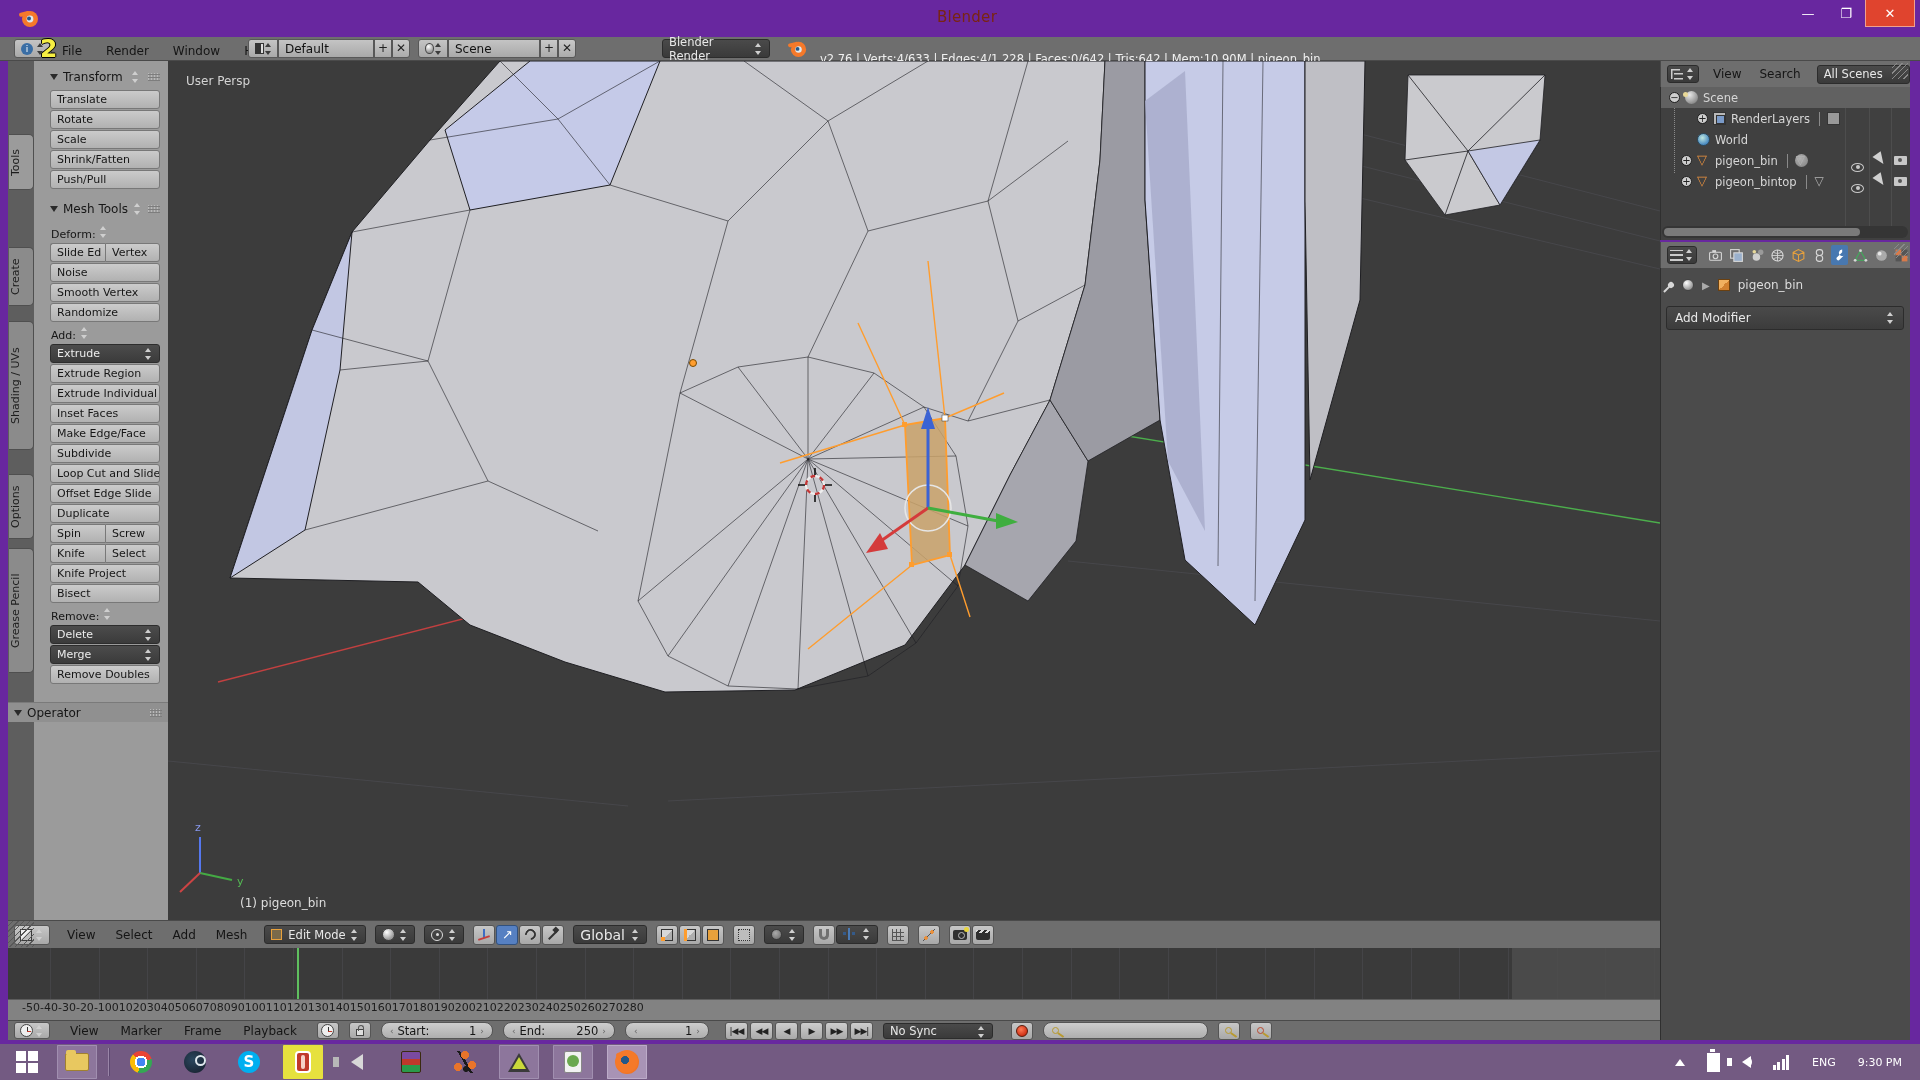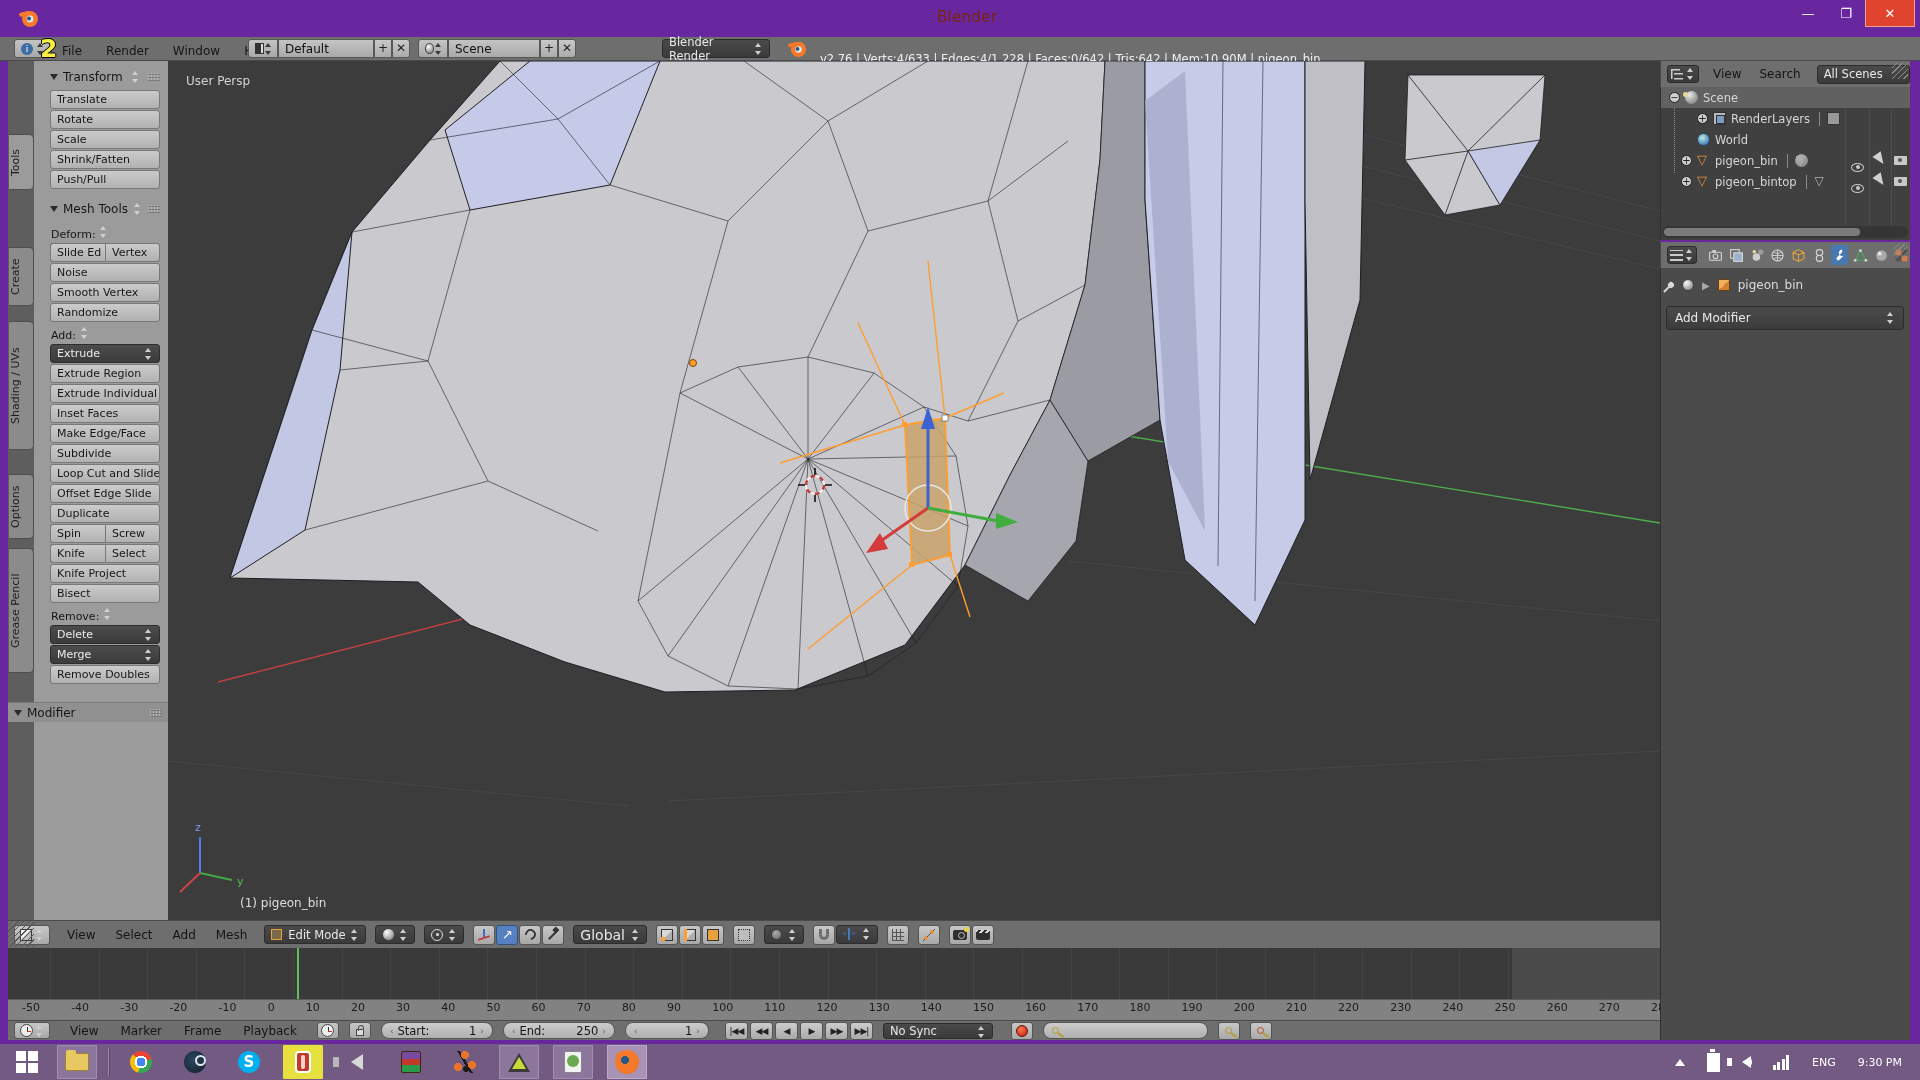--- a/index.html
+++ b/index.html
@@ -117,21 +117,21 @@
   .clap-ic::before{content:"";position:absolute;left:0;top:0;width:14px;height:3.5px;
      background:repeating-linear-gradient(135deg,#ddd 0 2px,#2f2f2f 2px 4px);}
 
   
   #tl-strip{left:8px;top:948px;width:1652px;height:51px;background:#3a3a3a;overflow:hidden;}
   #tl-ticks{left:0;top:0;width:100%;height:100%;
      background:repeating-linear-gradient(90deg,#444447 0 1px,transparent 1px 48.6px);background-position:42px 0;}
   #tl-outrange{left:1504px;top:0;width:148px;height:51px;background:#4e4e4e;opacity:.85;}
   #playhead{left:289px;top:0;width:2px;height:51px;background:#5fbf5f;}
   #ruler{left:8px;top:999px;width:1652px;height:21px;background:#828282;border-top:1px solid #5c5c5c;}
-  #ruler-labels{left:22px;top:1001px;width:1650px;display:flex;justify-content:space-between;color:#1c1c1c;font-size:11px;}
+  #ruler-labels{left:22px;top:1001px;width:1650px;display:flex;color:#1c1c1c;font-size:11px;}
   #tl-header{left:8px;top:1020px;width:1652px;height:20px;background:#6e6e6e;border-top:1px solid #4a4a4a;display:flex;align-items:center;gap:10px;padding-left:6px;}
   #tl-header .menu-row{gap:22px;margin:0 10px;height:20px;}
   .numpill{height:17px;border-radius:8px;border:1px solid #555;background:linear-gradient(#cdcdcd,#aeaeae);
      display:flex;align-items:center;padding:0 8px;color:#151515;gap:4px;font-size:11.5px;}
   .numpill .val{margin-left:auto;}
   .tinyarr{color:#666;font-size:9px;}
   .pbtn{width:23px;height:18px;border:1px solid #555;border-radius:3px;background:linear-gradient(#cdcdcd,#a9a9a9);
      color:#222;font-size:9px;display:flex;align-items:center;justify-content:center;letter-spacing:-1px;}
   .clock-ic{width:13px;height:13px;border-radius:50%;background:#eee;border:1px solid #444;position:relative;}
   .clock-ic::before{content:"";position:absolute;left:5.5px;top:2px;width:1.5px;height:5px;background:#333;}
@@ -544,21 +544,21 @@
         <div class="sh-item btn">
 
           <span>Remove Doubles</span>
 
         </div>
 
     </div>
   </div>
   <div class="abs" id="operator-band">
     <span class="tri" style="display:inline-block"></span>
-    <span>Modifier</span>
+    <span>Operator</span>
     <span class="grip"></span>
   </div>
 
   <div class="abs" id="viewport">
     <svg width="1492" height="859" viewBox="0 0 1492 859">
 
       <g stroke="#47474b" stroke-width="1">
         <line x1="940" y1="8" x2="1492" y2="150"></line>
         <line x1="955" y1="45" x2="1492" y2="180"></line>
         <line x1="985" y1="88" x2="1492" y2="208"></line>

